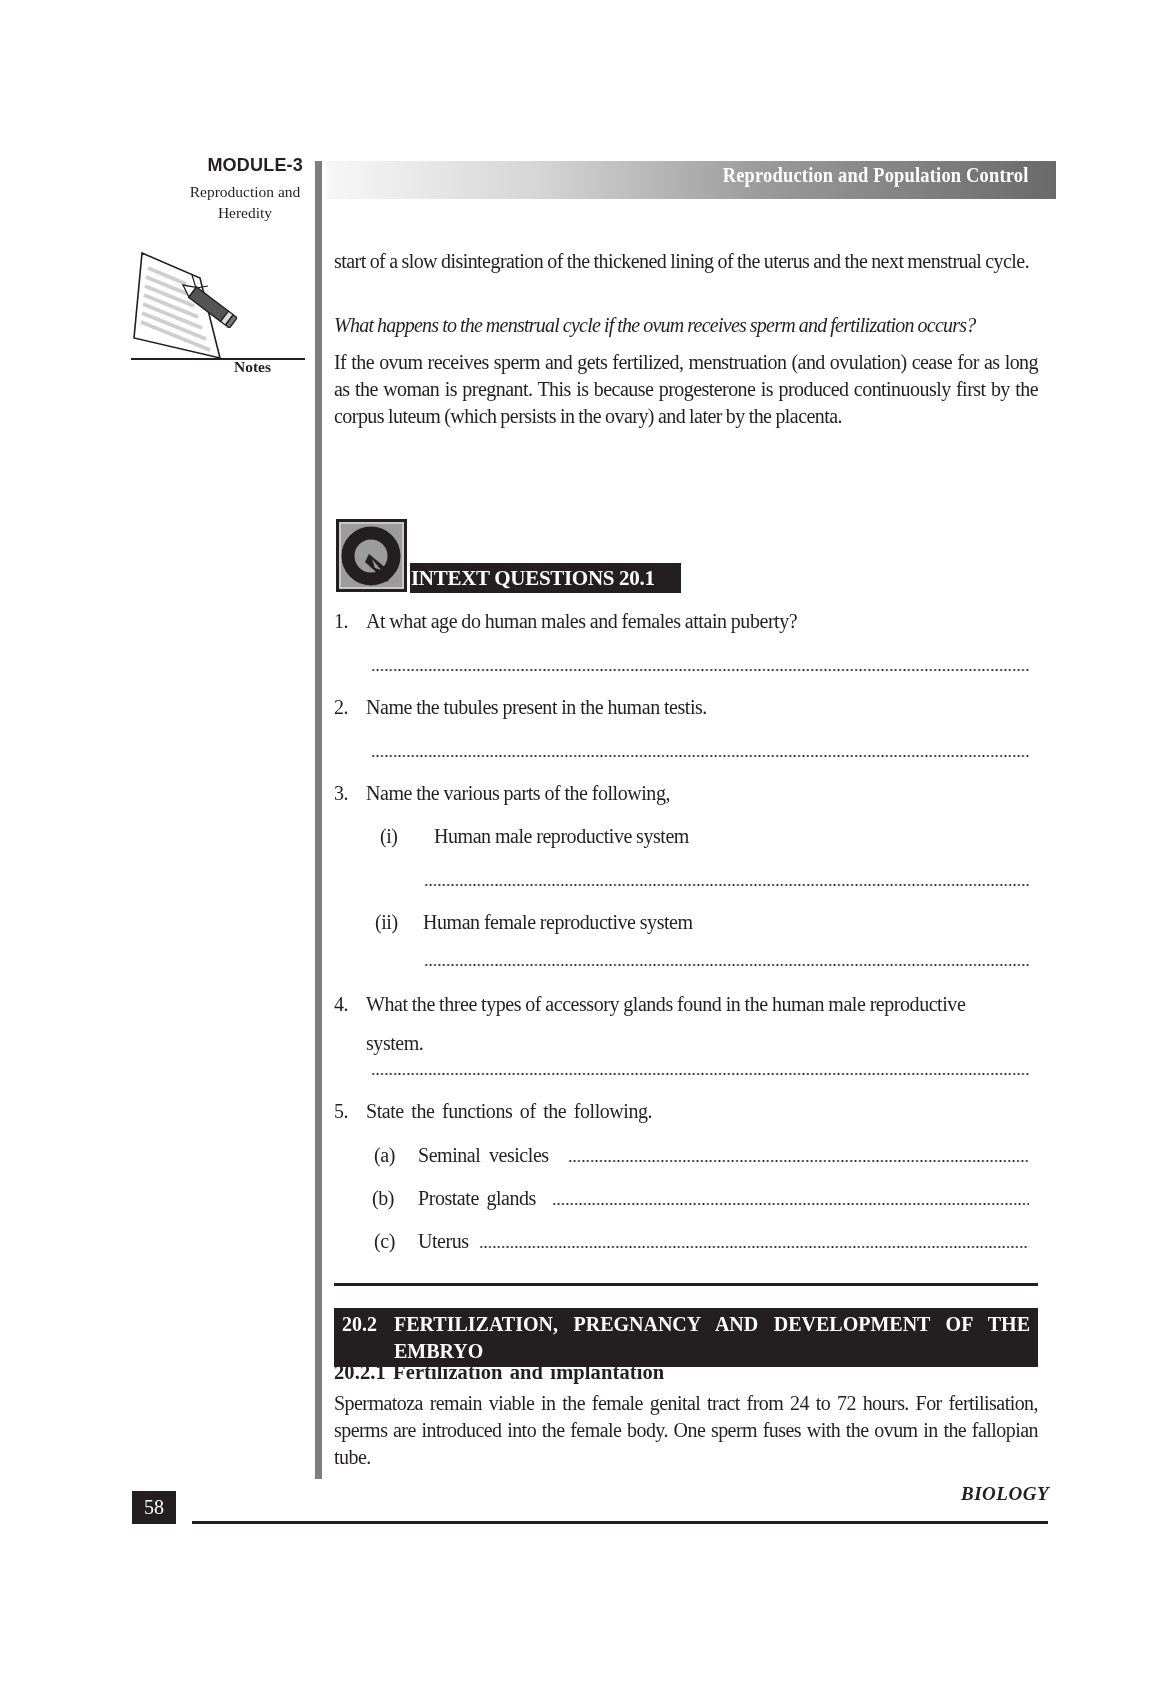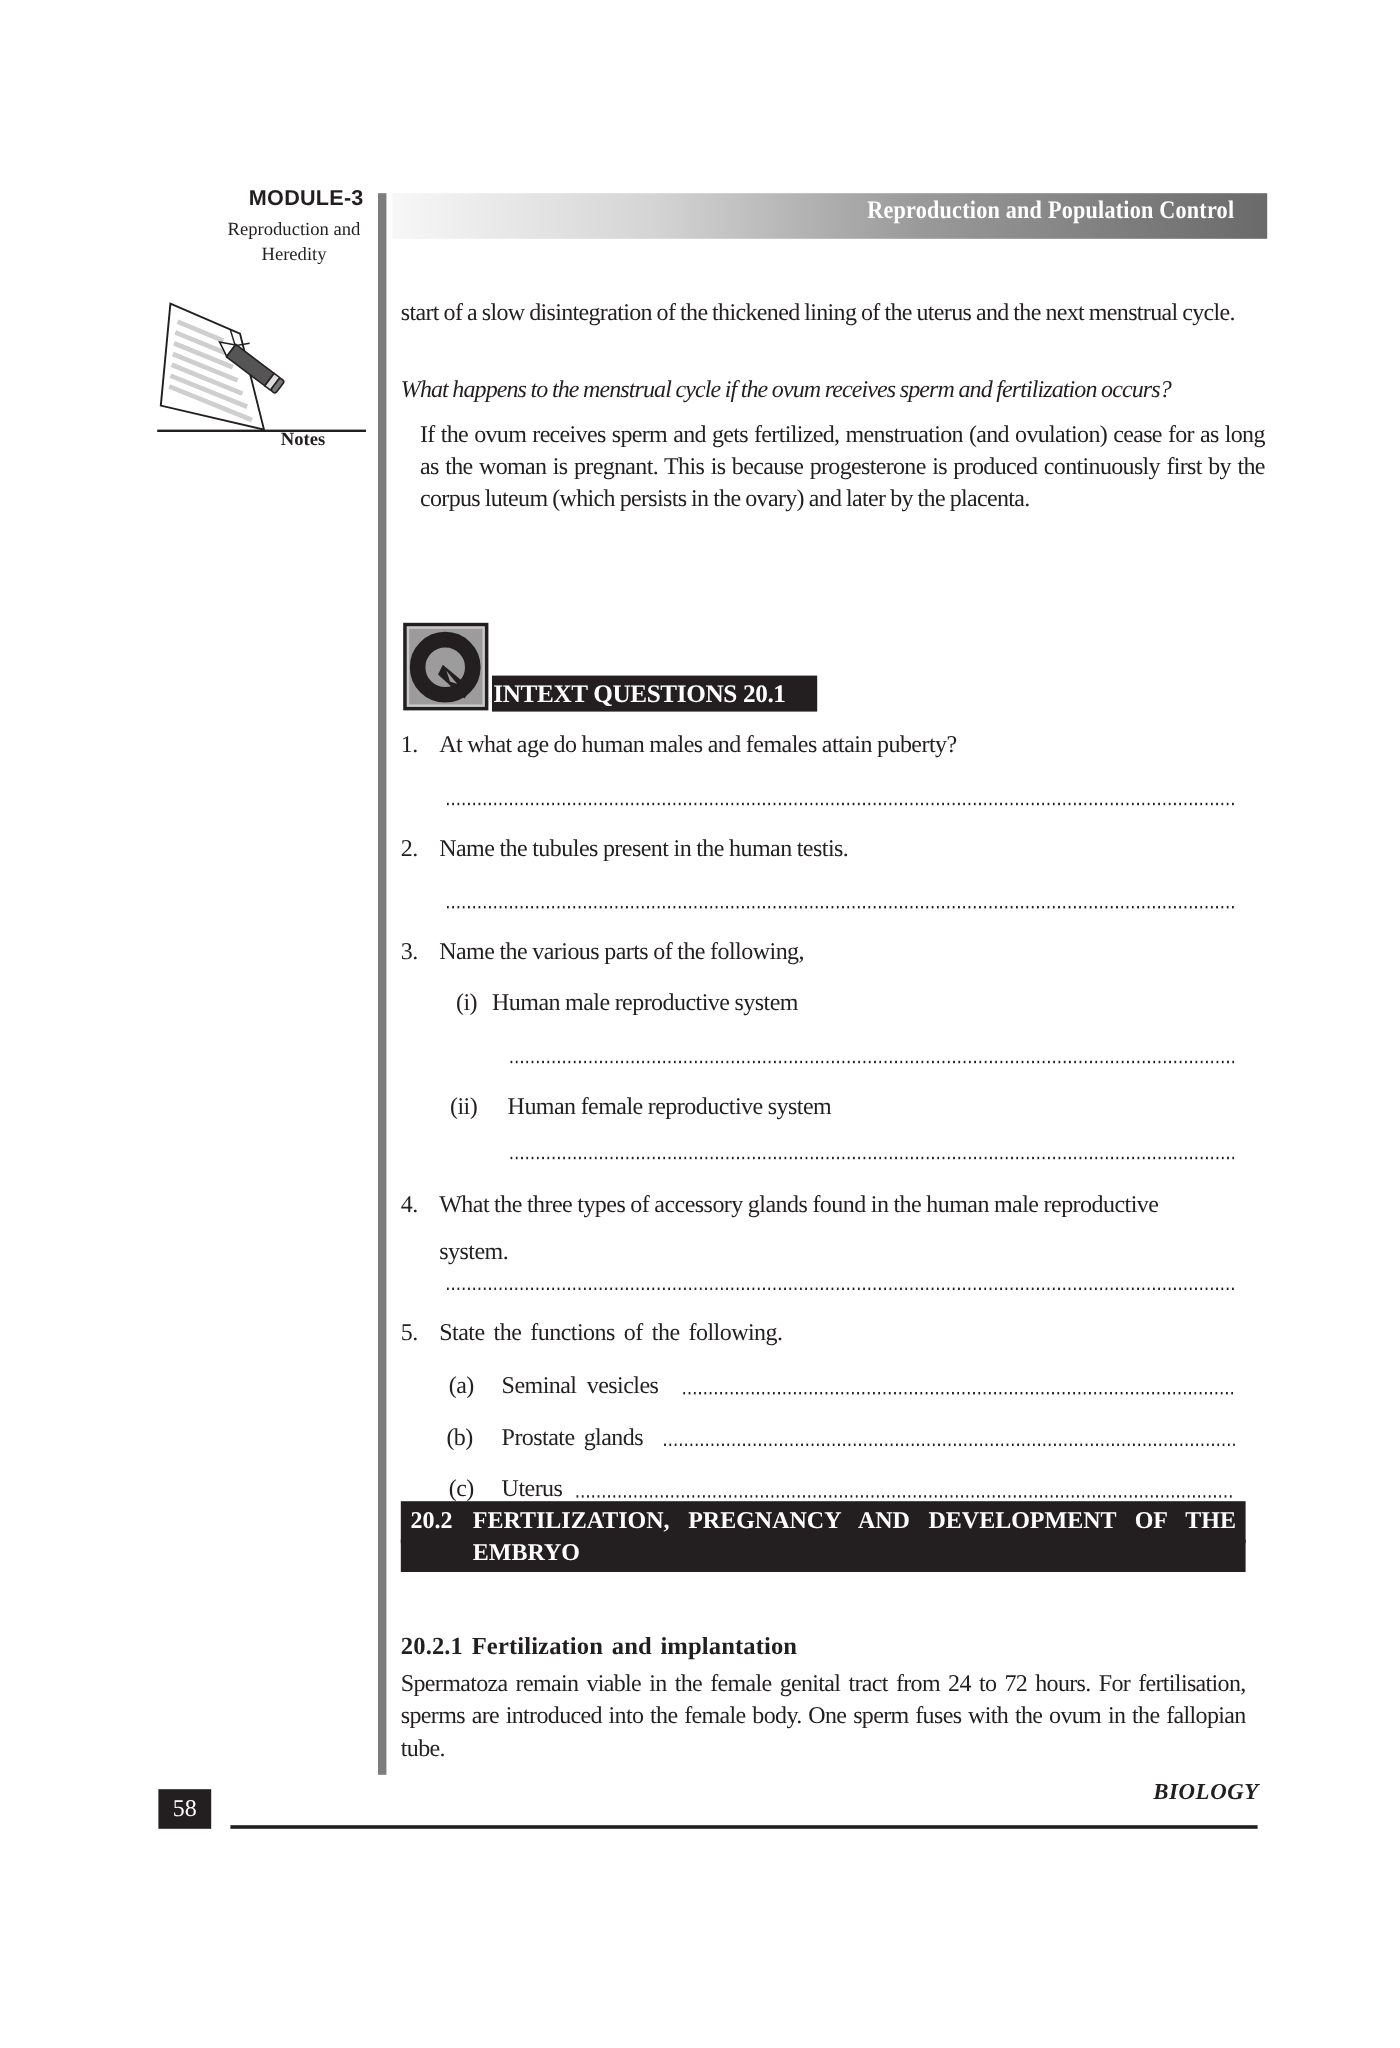--- a/index.html
+++ b/index.html
@@ -29,21 +29,21 @@
   .q-icon { left: 336px; top: 519px; width: 71px; height: 73px; background: #231f20; padding: 3px; }
   .q-inner { width: 100%; height: 100%; border: 2px solid #c9c9c9; background: #9c9c9c; position: relative; overflow: hidden; }
   .intext-bar { left: 410px; top: 563px; width: 271px; height: 30px; background: #231f20; color: #ffffff; font-weight: bold; font-size: 21px; line-height: 30px; padding-left: 1px; white-space: nowrap; letter-spacing: -0.3px; }
 
   .q-item { position: absolute; font-size: 20px; line-height: 27px; letter-spacing: -0.45px; word-spacing: -0.3px; color: #231f20; white-space: nowrap; }
   .q-num { position: absolute; left: 0; }
   .q-text { position: absolute; left: 32px; }
   .dots { position: absolute; height: 2px; background-image: radial-gradient(circle, #231f20 0.9px, transparent 1.1px); background-size: 4.4px 2px; background-repeat: repeat-x; }
 
   .sep-line { left: 334px; top: 1283px; width: 704px; height: 2.5px; background: #231f20; }
-  .section-box { left: 334px; top: 1251px; width: 704px; height: 59px; background: #231f20; color: #ffffff; font-weight: bold; font-size: 20px; line-height: 27px; padding: 3px 0 0 8px; }
+  .section-box { left: 334px; top: 1308px; width: 704px; height: 59px; background: #231f20; color: #ffffff; font-weight: bold; font-size: 20px; line-height: 27px; padding: 3px 0 0 8px; }
   .section-num { position: absolute; left: 8px; top: 3px; }
   .section-title { position: absolute; left: 60px; top: 3px; width: 636px; text-align: justify; text-align-last: left; word-spacing: 7px; letter-spacing: 0px; }
   .subsection { left: 334px; top: 1359px; font-size: 20.5px; font-weight: bold; line-height: 27px; letter-spacing: 0.1px; word-spacing: 2px; }
 
   
   .page-box { left: 132px; top: 1491px; width: 44px; height: 33px; background: #231f20; color: #ffffff; font-size: 20px; line-height: 33px; text-align: center; }
   .footer-rule { left: 192px; top: 1521px; width: 856px; height: 2.5px; background: #231f20; }
   .footer-subject { right: 118px; top: 1483px; font-size: 19px; font-weight: bold; font-style: italic; letter-spacing: 0.5px; color: #231f20; }
 </style>
 </head>
@@ -80,21 +80,21 @@
 <div class="abs notes-label">Notes</div>
 
 <div class="abs vrule"></div>
 
 <div class="abs header-bar"></div>
 <div class="abs header-title">Reproduction and Population Control</div>
 
 <div class="abs content" style="top:248px;">
   <div class="p" style="top:0;">start of a slow disintegration of the thickened lining of the uterus and the next menstrual cycle.</div>
   <div class="p" style="top:64px; white-space:nowrap; letter-spacing:-0.75px;font-style:italic;">What happens to the menstrual cycle if the ovum receives sperm and fertilization occurs?</div>
-  <div class="p" style="top:101px;margin-left:16px;">If the ovum receives sperm and gets fertilized, menstruation (and ovulation) cease for as long as the woman is pregnant. This is because progesterone is produced continuously first by the corpus luteum (which persists in the ovary) and later by the placenta.</div>
+  <div class="p" style="top:101px;">If the ovum receives sperm and gets fertilized, menstruation (and ovulation) cease for as long as the woman is pregnant. This is because progesterone is produced continuously first by the corpus luteum (which persists in the ovary) and later by the placenta.</div>
 </div>
 
 <div class="abs q-icon">
   <div class="q-inner">
     <svg width="61" height="63" viewBox="0 0 61 63" style="position:absolute;left:0;top:0;">
       <circle cx="30" cy="32" r="23" fill="none" stroke="#231f20" stroke-width="13"></circle>
       <polygon points="28,30 52,50 46,58 24,38" fill="#231f20"></polygon>
       <polygon points="31,35 40,46 34,44" fill="#9c9c9c"></polygon>
     </svg>
   </div>
@@ -112,21 +112,21 @@
   <span class="q-text">Name the tubules present in the human testis.</span>
 </div>
 <div class="dots" style="left:371px; top:755px; width:658px;"></div>
 
 <div class="q-item" style="left:334px; top:780px;">
   <span class="q-num">3.</span>
   <span class="q-text">Name the various parts of the following,</span>
 </div>
 <div class="q-item" style="left:380px; top:823px;">
   <span class="q-num">(i)</span>
-  <span class="q-text" style="left:30px;">Human male reproductive system</span>
+  <span class="q-text" style="left:54px;">Human male reproductive system</span>
 </div>
 <div class="dots" style="left:424px; top:884px; width:605px;"></div>
 
 <div class="q-item" style="left:375px; top:909px;">
   <span class="q-num">(ii)</span>
   <span class="q-text" style="left:48px;">Human female reproductive system</span>
 </div>
 <div class="dots" style="left:424px; top:964px; width:605px;"></div>
 
 <div class="q-item" style="left:334px; top:991px;">

